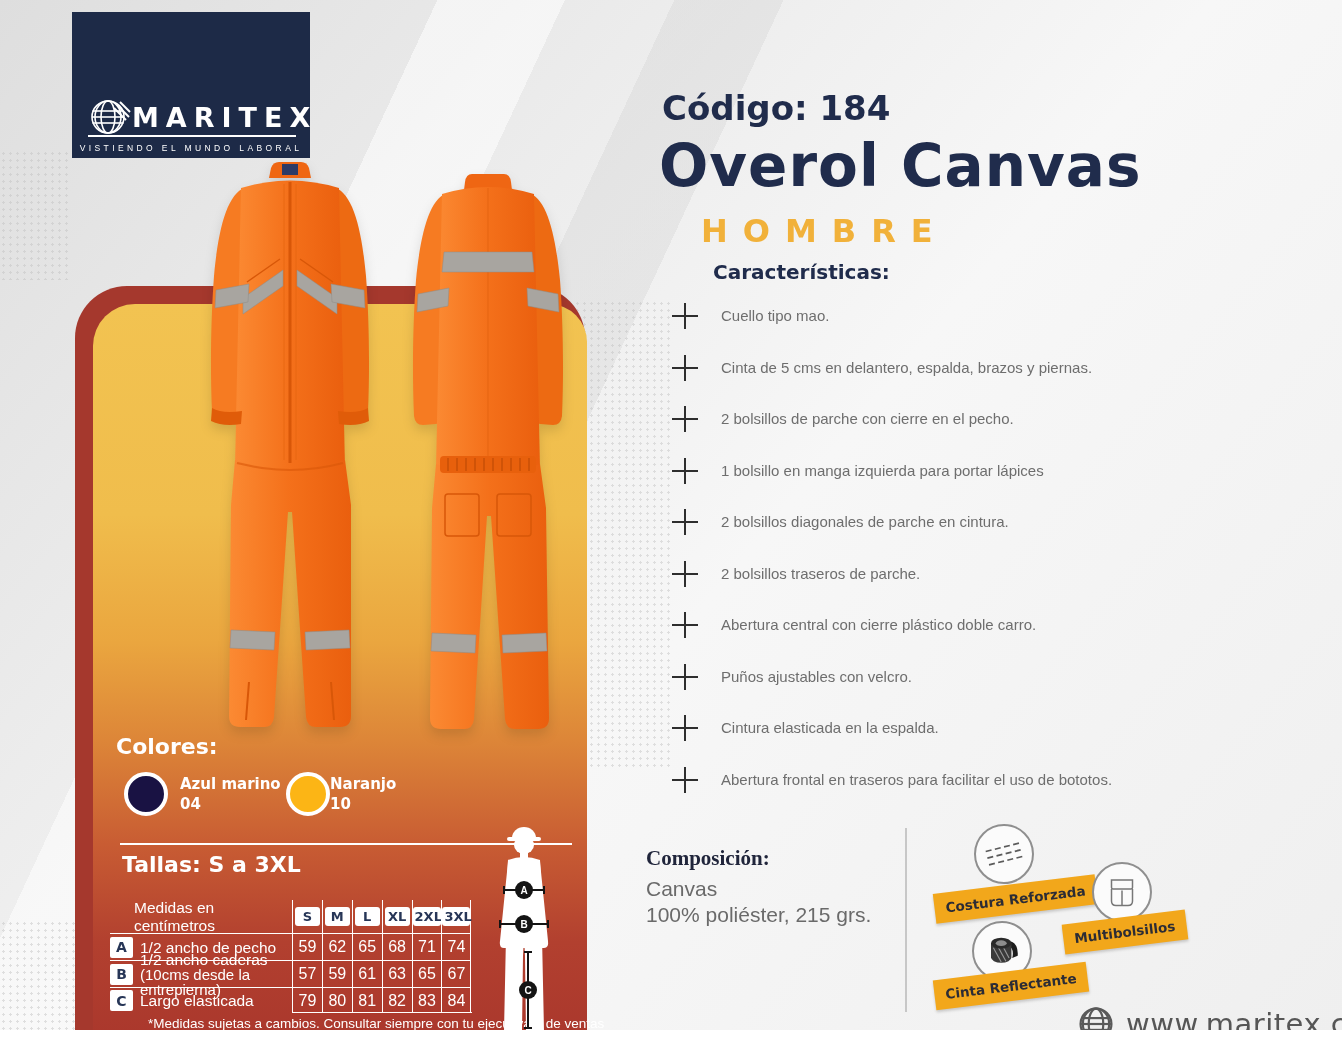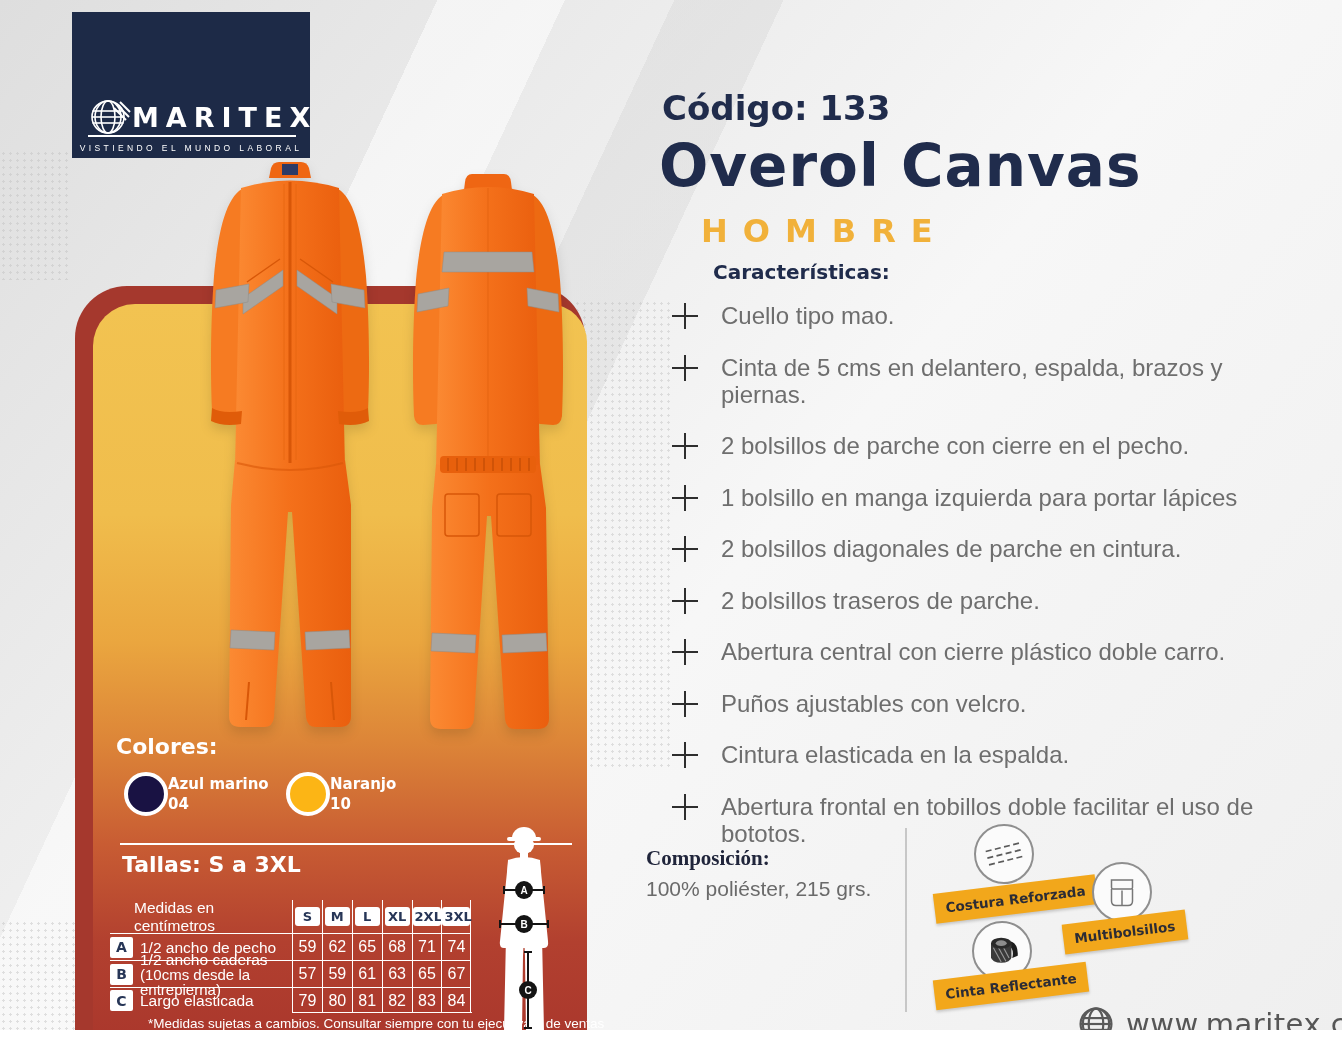--- a/index.html
+++ b/index.html
@@ -40,21 +40,21 @@
   .rlabel .l2{font-size:15px;display:block;}
   .foot-note{left:148px;top:1016px;color:#fff;font-size:13.5px;}
   .tbot{left:292px;top:1012px;width:180px;height:1px;background:#fff;}
   
   .code-h{left:662px;top:88px;color:#202c4c;font-family:"DejaVu Sans",sans-serif;font-weight:800;font-size:34px;}
   .title-h{left:659px;top:132px;color:#202c4c;font-family:"DejaVu Sans",sans-serif;font-weight:800;font-size:58px;letter-spacing:1px;}
   .gender-h{left:701px;top:212px;color:#f1b13a;font-family:"DejaVu Sans",sans-serif;font-weight:700;font-size:32px;letter-spacing:15px;}
   .feat-h{left:713px;top:260px;color:#202c4c;font-family:"DejaVu Sans",sans-serif;font-weight:700;font-size:20px;}
   .features{left:672px;top:302px;width:620px;list-style:none;margin:0;padding:0;}
   .features li{display:flex;align-items:flex-start;gap:23px;margin-bottom:24.5px;}
-  .features .txt{color:#6e6e6e;font-size:24px;line-height:27px;max-width:560px;}
+  .features .txt{color:#6e6e6e;font-size:15px;line-height:27px;max-width:560px;}
   .plus{position:relative;width:26px;height:26px;flex:none;margin-top:1px;}
   .plus::before{content:"";position:absolute;left:0;top:12px;width:26px;height:2px;background:#2e2e2e;}
   .plus::after{content:"";position:absolute;left:12px;top:0;width:2px;height:26px;background:#2e2e2e;}
   .comp-h{left:646px;top:846px;color:#20253b;font-family:Liberation Serif, serif;font-weight:700;font-size:21px;}
   .comp-l{left:646px;top:876px;color:#6a6a6a;font-size:21px;line-height:26px;}
   .vdivider{left:905px;top:828px;width:2px;height:184px;background:#c7c7c7;}
   
   .badge-circle{width:60px;height:60px;border-radius:50%;border:2.5px solid #8f8f8f;background:#fbfbfb;box-sizing:border-box;display:flex;align-items:center;justify-content:center;}
   .banner{background:#f2a71b;color:#2c2c35;font-weight:700;font-size:13.5px;font-family:"DejaVu Sans",sans-serif;
     padding:7px 11px;transform:rotate(-7deg);white-space:nowrap;box-shadow:0 2px 3px rgba(0,0,0,.18);}
@@ -140,21 +140,21 @@
       <rect x="57" y="326" width="34" height="42" rx="3" fill="none" stroke="#d85708" stroke-width="1.5"></rect>
       <rect x="109" y="326" width="34" height="42" rx="3" fill="none" stroke="#d85708" stroke-width="1.5"></rect>
       <polygon points="30,126 61,120 60,138 29,144" fill="#a8a5a0" stroke="#8f8d88" stroke-width=".5"></polygon>
       <polygon points="139,120 170,126 171,144 140,138" fill="#a8a5a0" stroke="#8f8d88" stroke-width=".5"></polygon>
       <polygon points="44,465 88,467 87,485 43,483" fill="#a8a5a0" stroke="#8f8d88" stroke-width=".5"></polygon>
       <polygon points="114,467 158,465 159,483 115,485" fill="#a8a5a0" stroke="#8f8d88" stroke-width=".5"></polygon>
     </g>
   </svg>
 
   <div class="abs card-h" style="left:116px;top:734px;">Colores:</div>
-  <div class="abs" style="left:124px;top:772px;display:flex;align-items:center;">
+  <div class="abs" style="left:124px;top:772px;display:flex;align-items:center;gap:12px;">
     <div class="sw-circle" style="background:#191243;"></div>
     <div>
       <div class="sw-name">Azul marino</div>
       <div class="sw-name">04</div>
     </div>
   </div>
   <div class="abs" style="left:286px;top:772px;display:flex;align-items:center;">
     <div class="sw-circle" style="background:#fcb515;"></div>
     <div>
       <div class="sw-name">Naranjo</div>
@@ -251,21 +251,21 @@
     <g>
       <circle cx="46" cy="74" r="9" fill="#141414"></circle>
       <circle cx="46" cy="108" r="9" fill="#141414"></circle>
       <circle cx="50" cy="174" r="9" fill="#141414"></circle>
       <text x="46" y="78" text-anchor="middle" font-size="10" font-weight="bold" fill="#fff">A</text>
       <text x="46" y="112" text-anchor="middle" font-size="10" font-weight="bold" fill="#fff">B</text>
       <text x="50" y="178" text-anchor="middle" font-size="10" font-weight="bold" fill="#fff">C</text>
     </g>
   </svg>
 
-  <div class="abs code-h">Código: 133</div>
+  <div class="abs code-h">Código: 184</div>
   <div class="abs title-h">Overol Canvas</div>
   <div class="abs gender-h">HOMBRE</div>
   <div class="abs feat-h">Características:</div>
 
   <ul class="abs features">
     <li>
         <span class="plus"></span>
         <span class="txt">Cuello tipo mao.</span>
       </li>
     <li>
@@ -295,26 +295,27 @@
     <li>
         <span class="plus"></span>
         <span class="txt">Puños ajustables con velcro.</span>
       </li>
     <li>
         <span class="plus"></span>
         <span class="txt">Cintura elasticada en la espalda.</span>
       </li>
     <li>
         <span class="plus"></span>
-        <span class="txt">Abertura frontal en tobillos doble facilitar el uso de bototos.</span>
+        <span class="txt">Abertura frontal en traseros para facilitar el uso de bototos.</span>
       </li>
   </ul>
 
   <div class="abs comp-h">Composición:</div>
   <div class="abs comp-l">
+    <div>Canvas</div>
     <div>100% poliéster, 215 grs.</div>
   </div>
   <div class="abs vdivider"></div>
 
   <div class="abs" style="left:974px;top:824px;">
     <div class="badge-circle">
       <svg width="48" height="48" viewBox="0 0 56 56">
         <g stroke="#5a5a5a" stroke-width="2" stroke-dasharray="7 4" transform="rotate(-14 28 28)">
           <line x1="8" y1="20" x2="48" y2="20"></line>
           <line x1="8" y1="28" x2="48" y2="28"></line>

